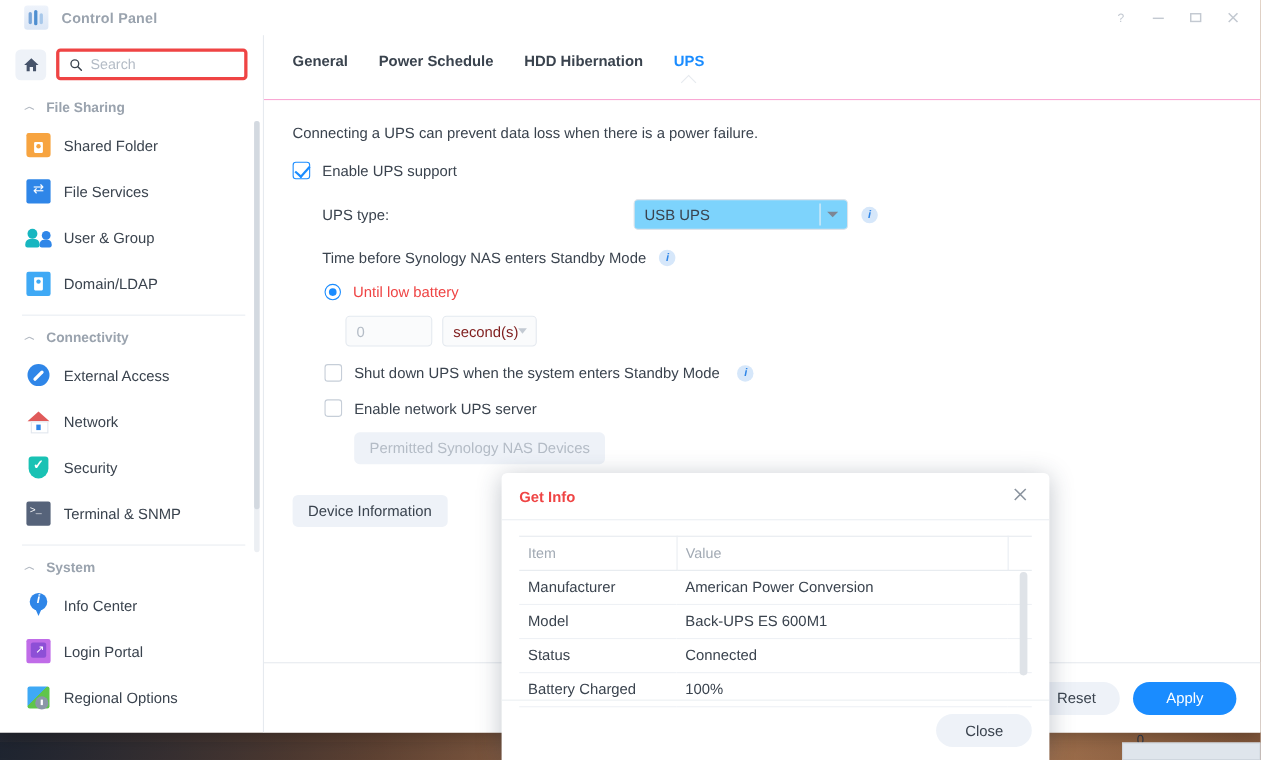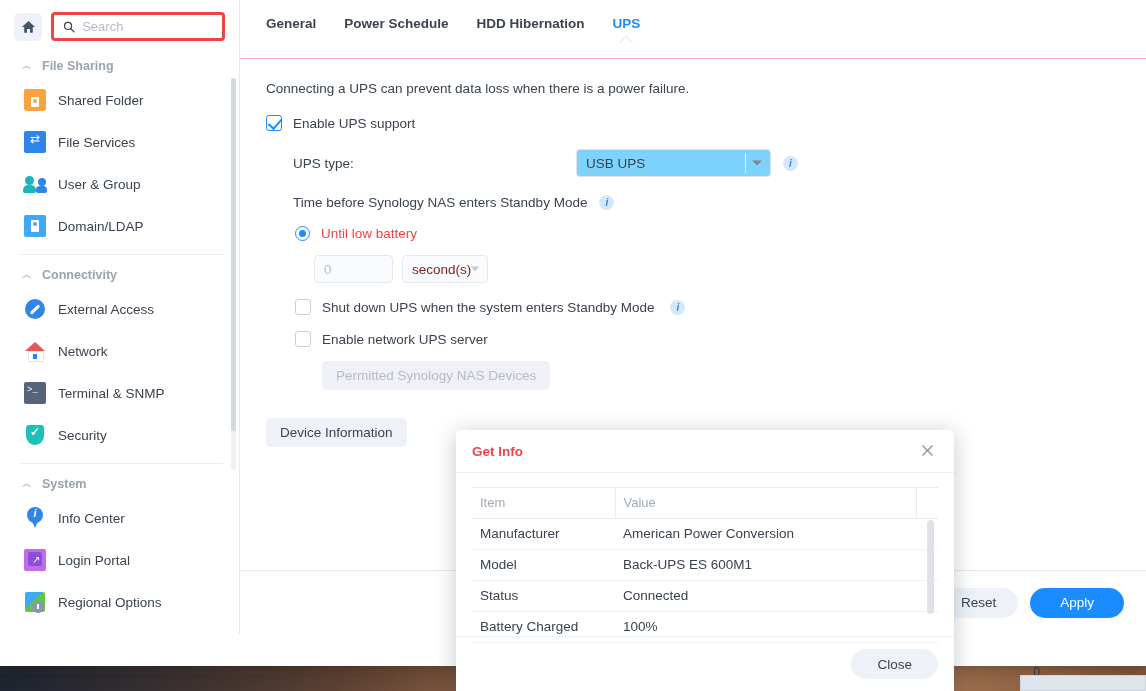--- a/index.html
+++ b/index.html
@@ -313,20 +313,50 @@
   }
 </style>
 </head>
 <body>
 
 <div class="wall-streak" style="top:666px;height:8px;opacity:.75;"></div>
 <div class="wall-streak" style="top:674px;height:17px;opacity:.9;"></div>
 
 <div class="window">
 
+  <div class="titlebar">
+    <div class="title-icon">
+        <i></i>
+        <i></i>
+        <i></i>
+      </div>
+    <div class="title-text">Control Panel</div>
+    <div class="win-ctrls">
+      <div class="win-btn">
+        <svg width="12" height="12" viewBox="0 0 12 12">
+            <text x="6" y="10" font-size="11" text-anchor="middle" fill="#c3c9d1" font-family="Liberation Sans">?</text>
+          </svg>
+      </div>
+      <div class="win-btn">
+        <svg width="12" height="12" viewBox="0 0 12 12">
+            <rect x="1" y="6" width="10" height="1.3" fill="#c3c9d1"></rect>
+          </svg>
+      </div>
+      <div class="win-btn">
+        <svg width="12" height="12" viewBox="0 0 12 12">
+            <rect x="1.5" y="2.5" width="9" height="7" fill="none" stroke="#c3c9d1" stroke-width="1.3"></rect>
+          </svg>
+      </div>
+      <div class="win-btn">
+        <svg width="12" height="12" viewBox="0 0 12 12">
+            <path d="M2 2 L10 10 M10 2 L2 10" stroke="#c3c9d1" stroke-width="1.4" fill="none"></path>
+          </svg>
+      </div>
+    </div>
+  </div>
 
   <div class="body-row">
 
     <div class="sidebar">
       <div class="search-row">
         <div class="home-btn">
           <svg width="15" height="14" viewBox="0 0 16 15">
             <path d="M8 1 L15 7.5 H12.6 V13.6 H9.6 V9.6 H6.4 V13.6 H3.4 V7.5 H1 Z" fill="#46536a"></path>
           </svg>
         </div>
@@ -379,26 +409,26 @@
           <span class="nav-ico ico-ext"></span>
           <span class="nav-label">External Access</span>
         </div>
         <div class="nav-item">
           <span class="nav-ico ico-net">
               <span class="pin"></span>
             </span>
           <span class="nav-label">Network</span>
         </div>
         <div class="nav-item">
+          <span class="nav-ico ico-sec"></span>
+          <span class="nav-label">Security</span>
+        </div>
+        <div class="nav-item">
           <span class="nav-ico ico-term"></span>
           <span class="nav-label">Terminal &amp; SNMP</span>
-        </div>
-        <div class="nav-item">
-          <span class="nav-ico ico-sec"></span>
-          <span class="nav-label">Security</span>
         </div>
 
         <div class="nav-sep"></div>
 
         <div class="nav-group-title">
           <span class="chev">︿</span>
           <span>System</span>
         </div>
         <div class="nav-item">
           <span class="nav-ico ico-info">

